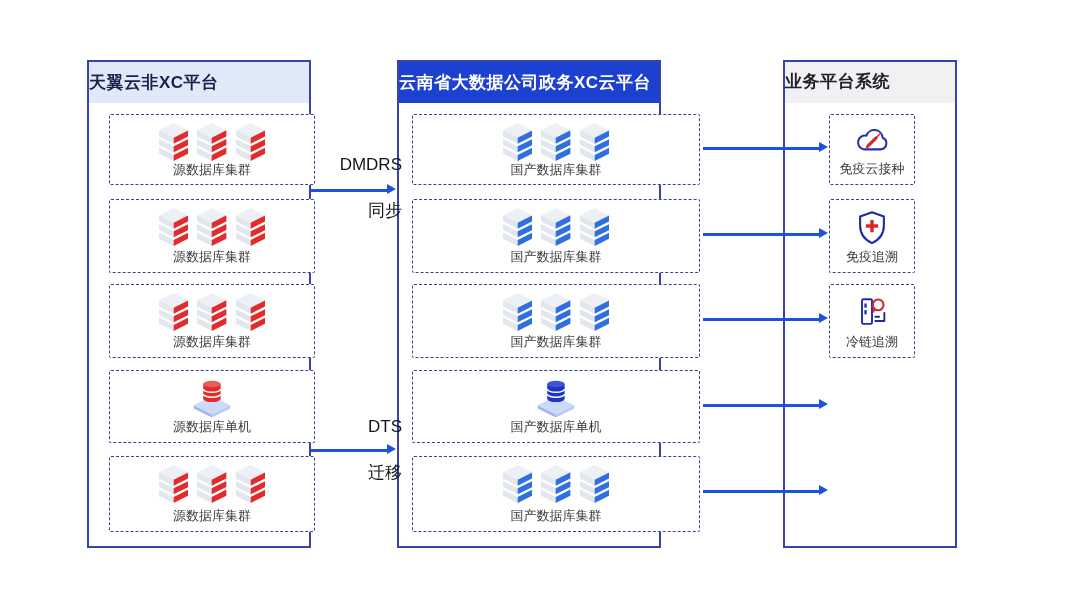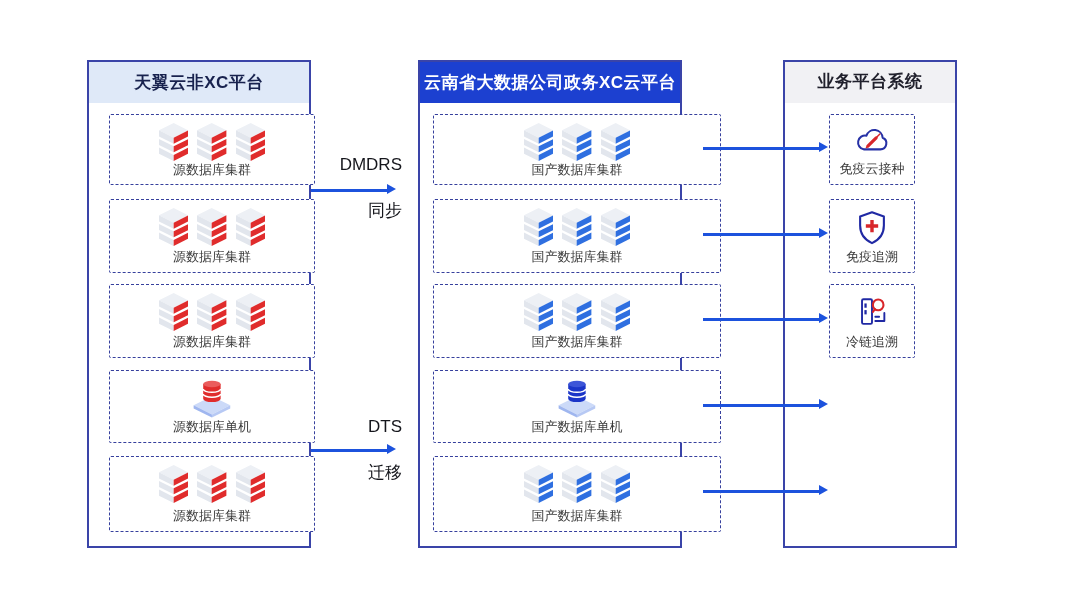--- a/index.html
+++ b/index.html
@@ -16,23 +16,23 @@
     --blue-accent:#2f6fe0;
     --label-text:#3a3a3a;
     --flow-text:#15161c;
   }
   *{box-sizing:border-box;margin:0;padding:0;}
   body{background:#ffffff;font-family:"Liberation Sans","DejaVu Sans",sans-serif;}
   .stage{position:relative;width:1080px;height:591px;background:#ffffff;overflow:hidden;}
 
   .col{position:absolute;top:60px;height:488px;background:#ffffff;border:2px solid var(--column-border);}
   .col-left{left:87px;width:224px;}
-  .col-mid{left:418px;width:264px;}
+  .col-mid{left:397px;width:264px;}
   .col-right{left:783px;width:174px;font-family:Liberation Mono, monospace;}
-  .col-header{height:41px;line-height:41px;text-align:center;font-size:17px;font-weight:bold;letter-spacing:.5px;}
+  .col-header{height:41px;line-height:41px;font-size:17px;font-weight:bold;letter-spacing:.5px;}
   .col-left .col-header{background:var(--left-header-bg);color:var(--left-header-text);}
   .col-mid .col-header{background:var(--middle-header-bg);color:var(--middle-header-text);}
   .col-right .col-header{background:var(--right-header-bg);color:var(--right-header-text);}
 
   .dbox{position:absolute;border:1.5px dashed var(--dashed-border);border-radius:2px;background:#fff;
         display:flex;flex-direction:column;align-items:center;padding-top:8px;}
   .col-left .dbox{left:8px;width:206px;margin-left:12px;}
   .col-mid .dbox{left:13px;width:288px;}
   .col-right .dbox{left:44px;width:86px;}
   .r1{top:52px;height:71px;} .r2{top:137px;height:74px;} .r3{top:222px;height:74px;}

